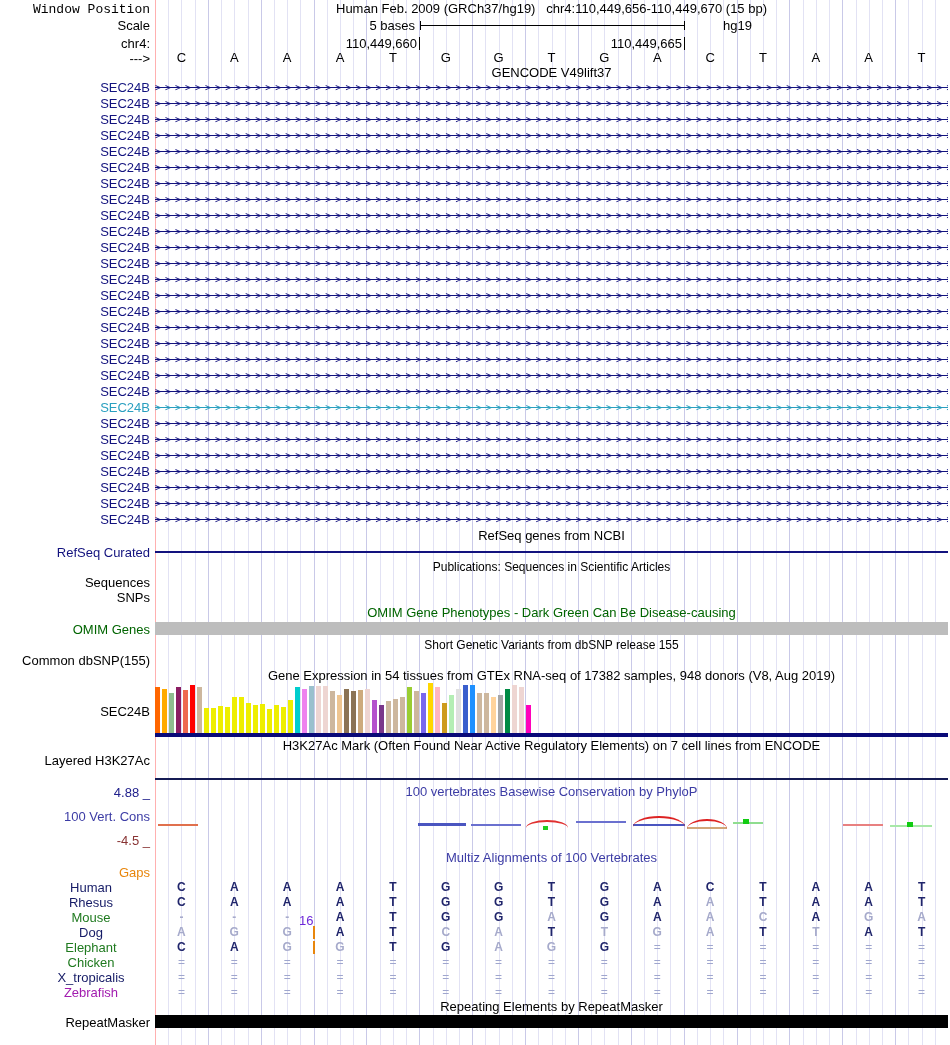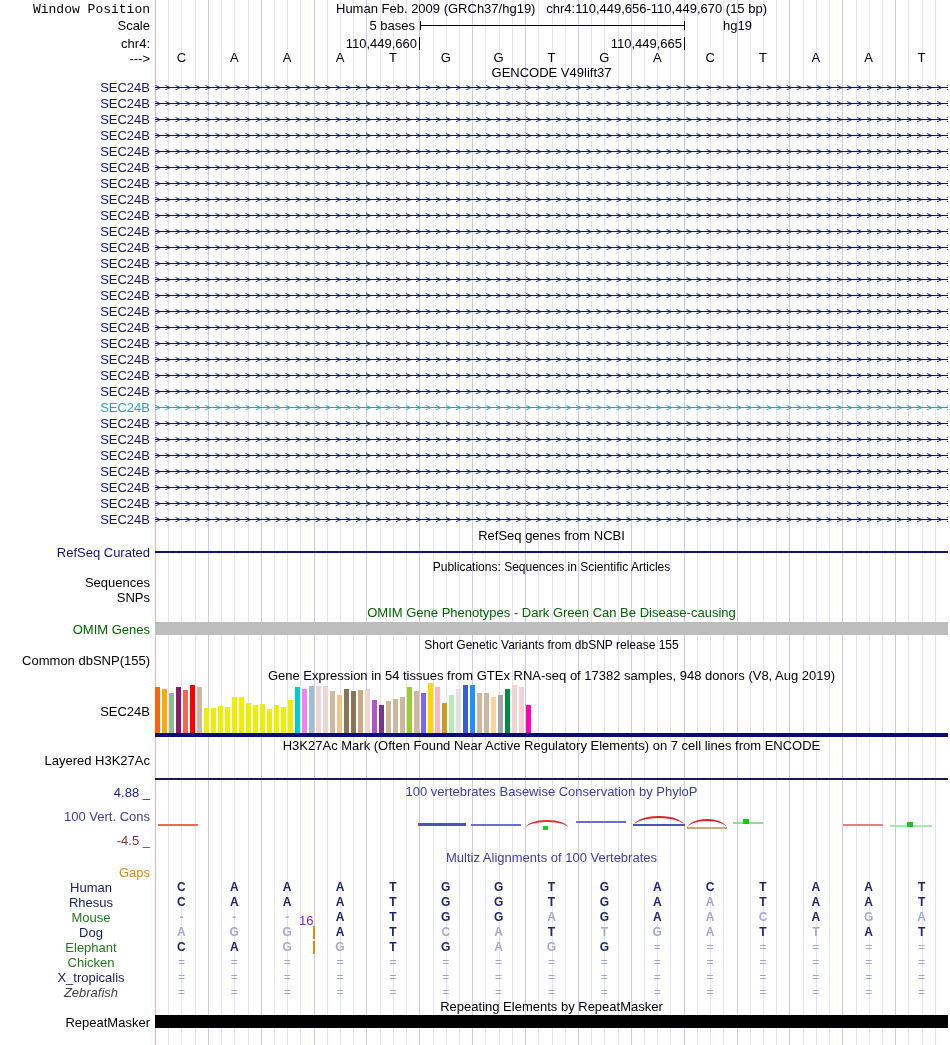--- a/index.html
+++ b/index.html
@@ -495,21 +495,21 @@
           <span class="e">=</span>
           <span class="e">=</span>
           <span class="e">=</span>
           <span class="e">=</span>
           <span class="e">=</span>
           <span class="e">=</span>
           <span class="e">=</span>
         </div>
       </div>
       <div class="sp-row">
-        <div class="lbl2" style="color: #404040; font-style: italic;">Zebrafish</div>
+        <div class="lbl2" style="color: #a21caf;">Zebrafish</div>
         <div class="cells">
           <span class="e">=</span>
           <span class="e">=</span>
           <span class="e">=</span>
           <span class="e">=</span>
           <span class="e">=</span>
           <span class="e">=</span>
           <span class="e">=</span>
           <span class="e">=</span>
           <span class="e">=</span>

